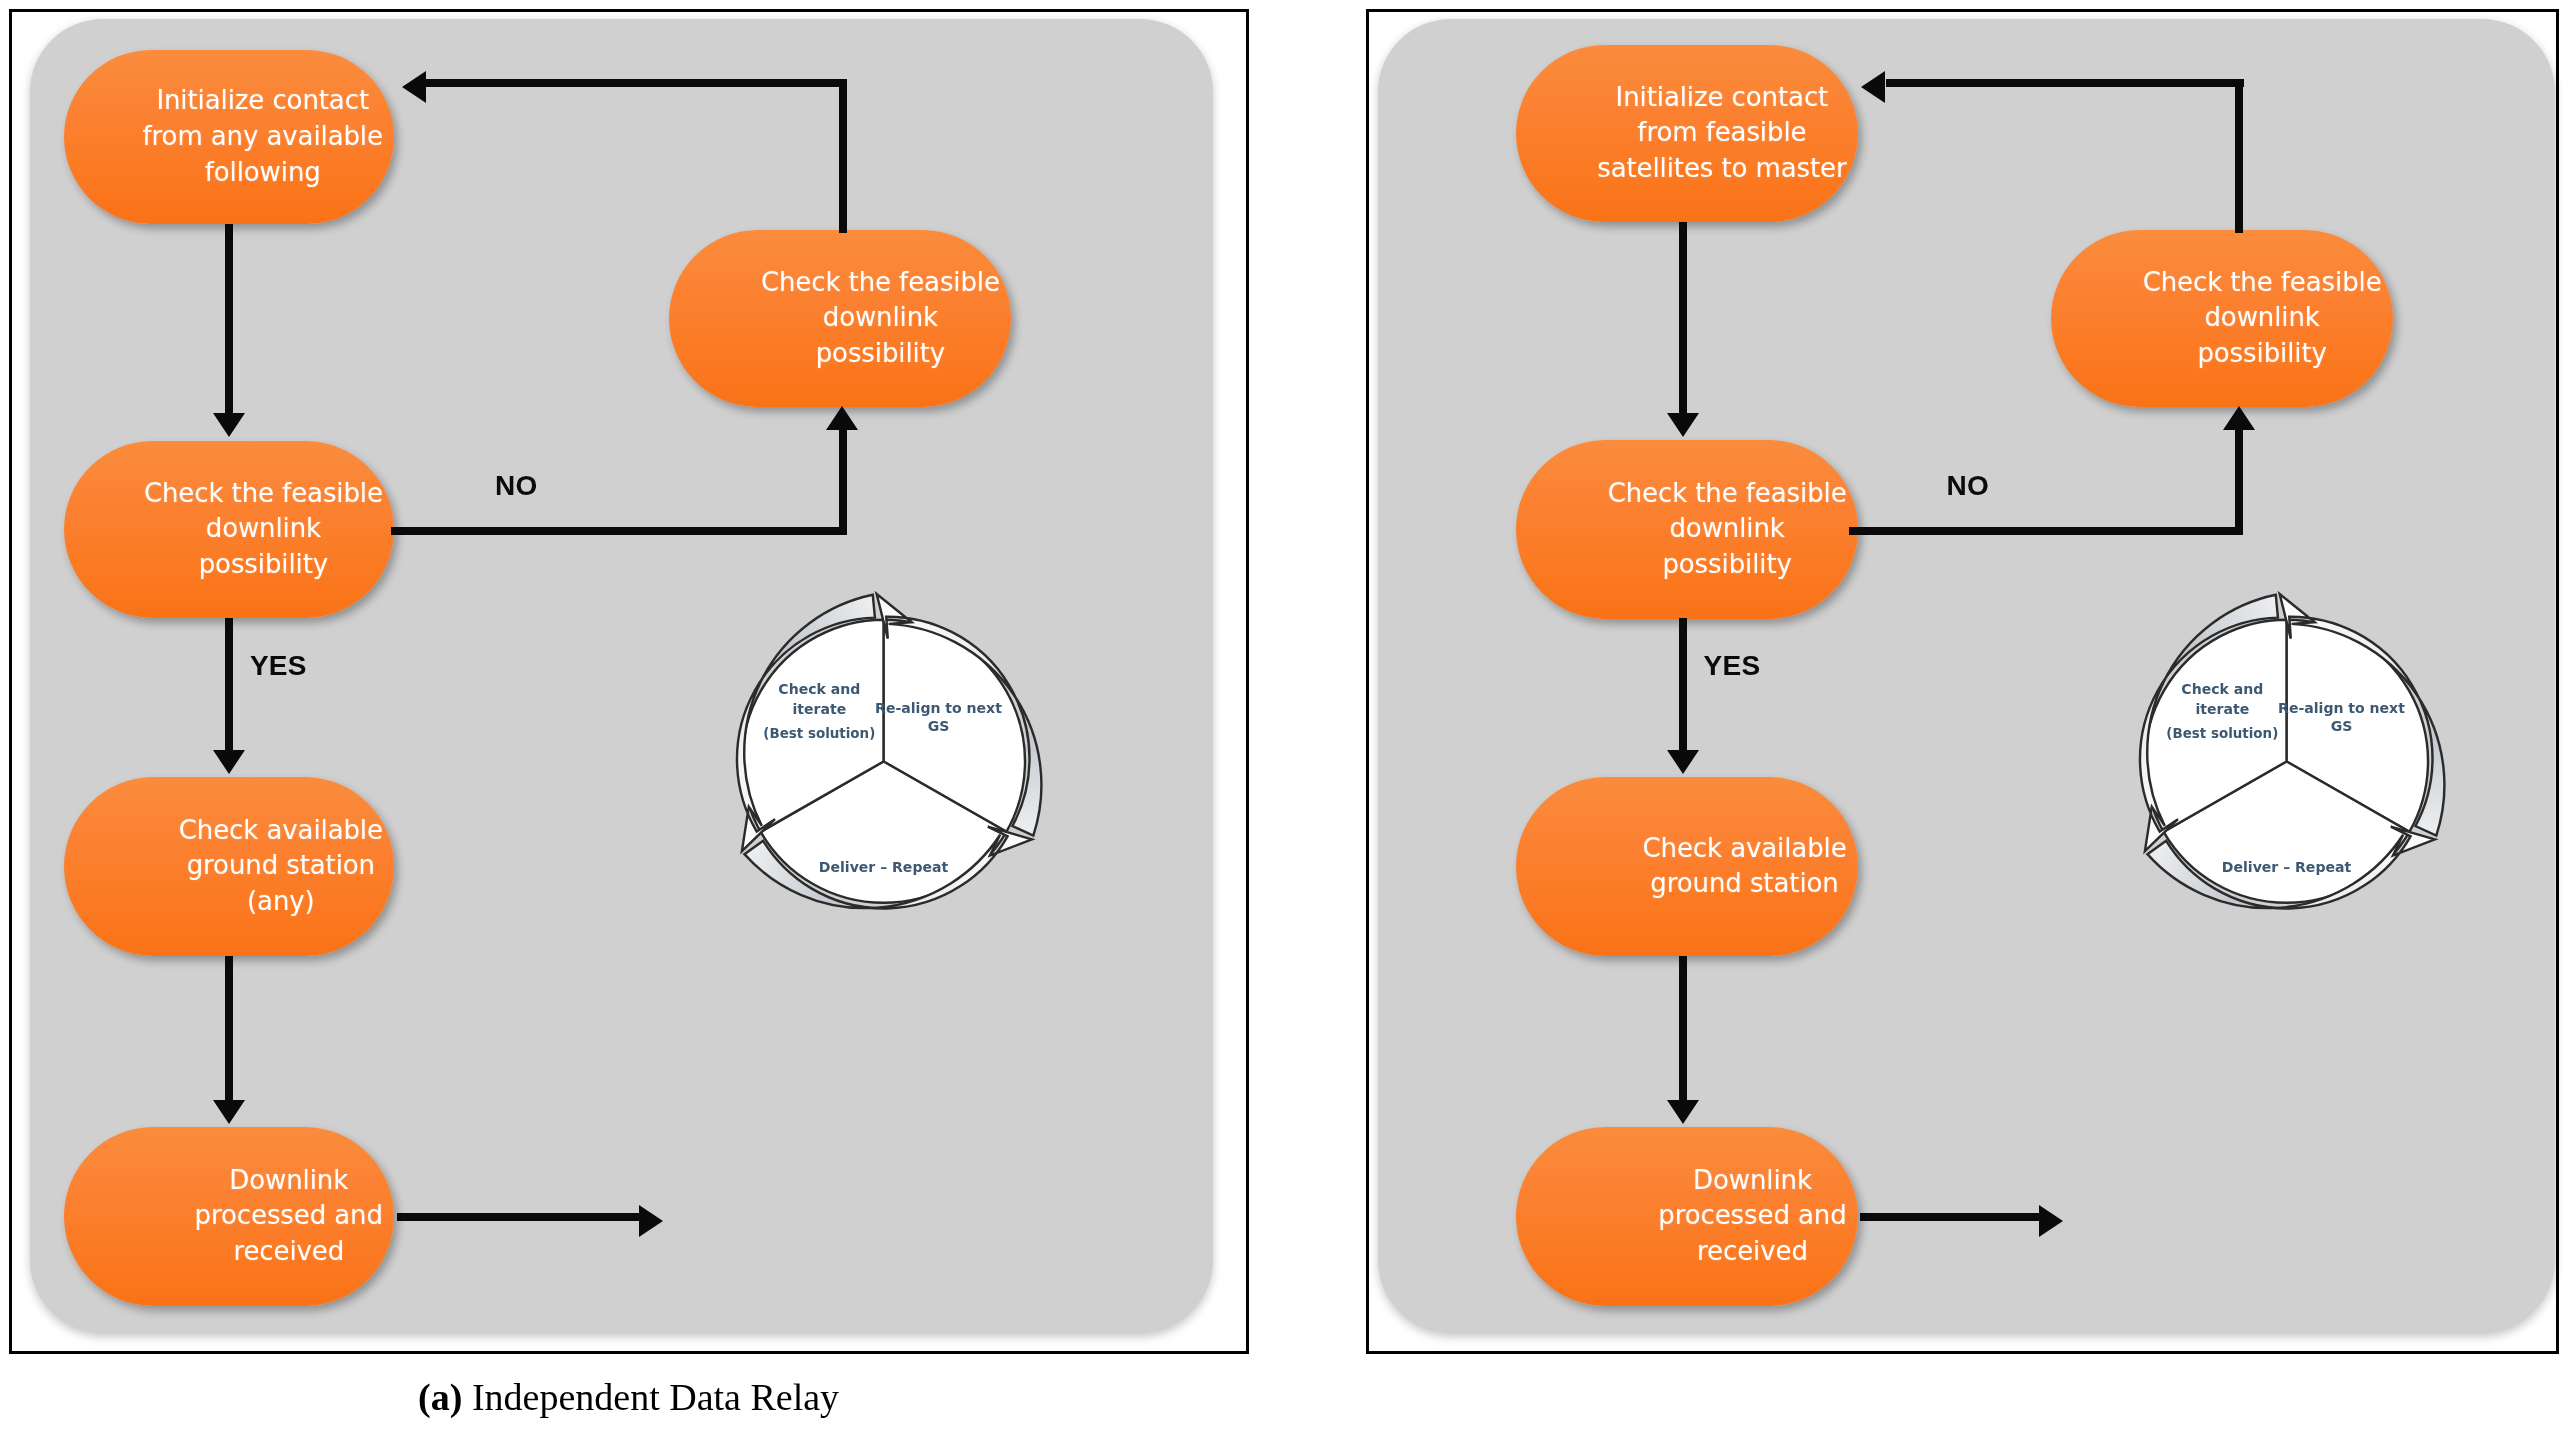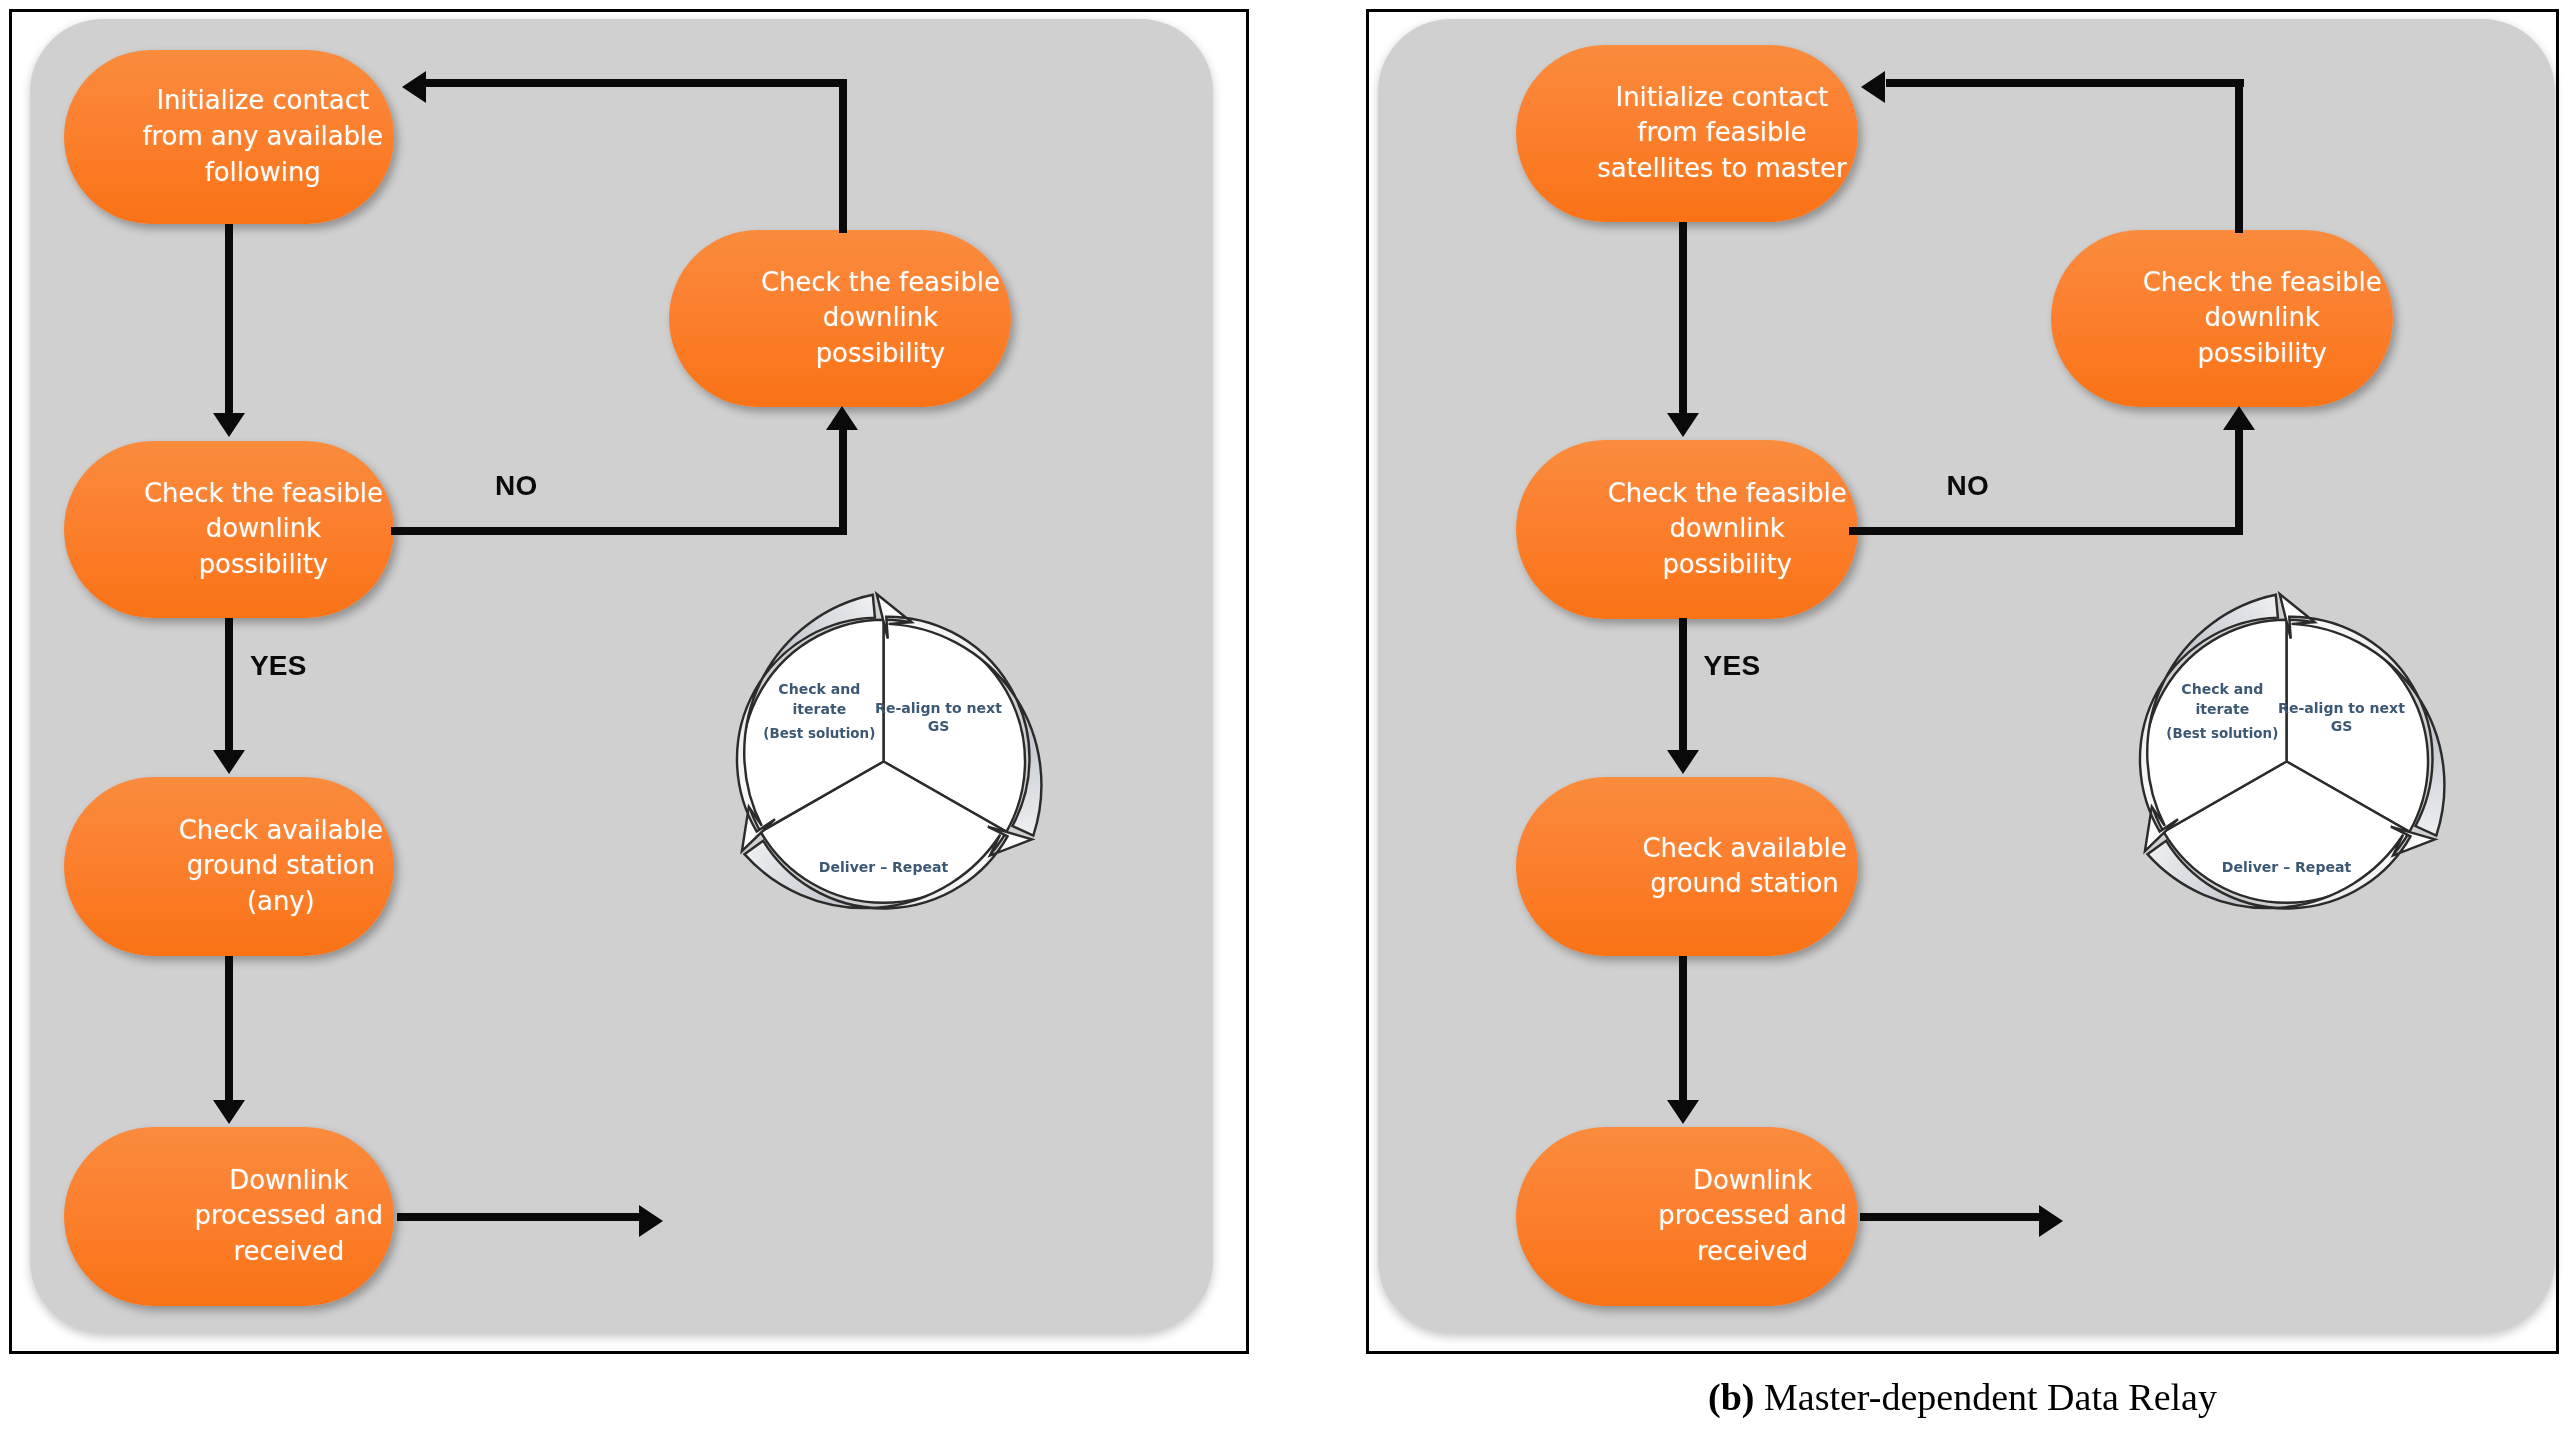--- a/index.html
+++ b/index.html
@@ -245,19 +245,19 @@
           <text class="cyc-text" text-anchor="middle" x="310" y="490">Deliver – Repeat</text>
           <text class="cyc-text" text-anchor="middle" x="205" y="200">Check and</text>
           <text class="cyc-text" text-anchor="middle" x="205" y="233">iterate</text>
           <text class="cyc-text small" text-anchor="middle" x="205" y="272">(Best solution)</text>
         </svg>
       </div>
 
     </div>
   </div>
 
-
-  <div class="caption" style="left:1366px;top:1375px;width:1193px;">
-    <b>(b)</b><span> Master-dependent Data Relay</span>
+  <div class="caption" style="left:8.6px;top:1375px;width:1240px;">
+    <b>(a)</b><span> Independent Data Relay</span>
   </div>
 
+
 </div>
 
 
 </body></html>

